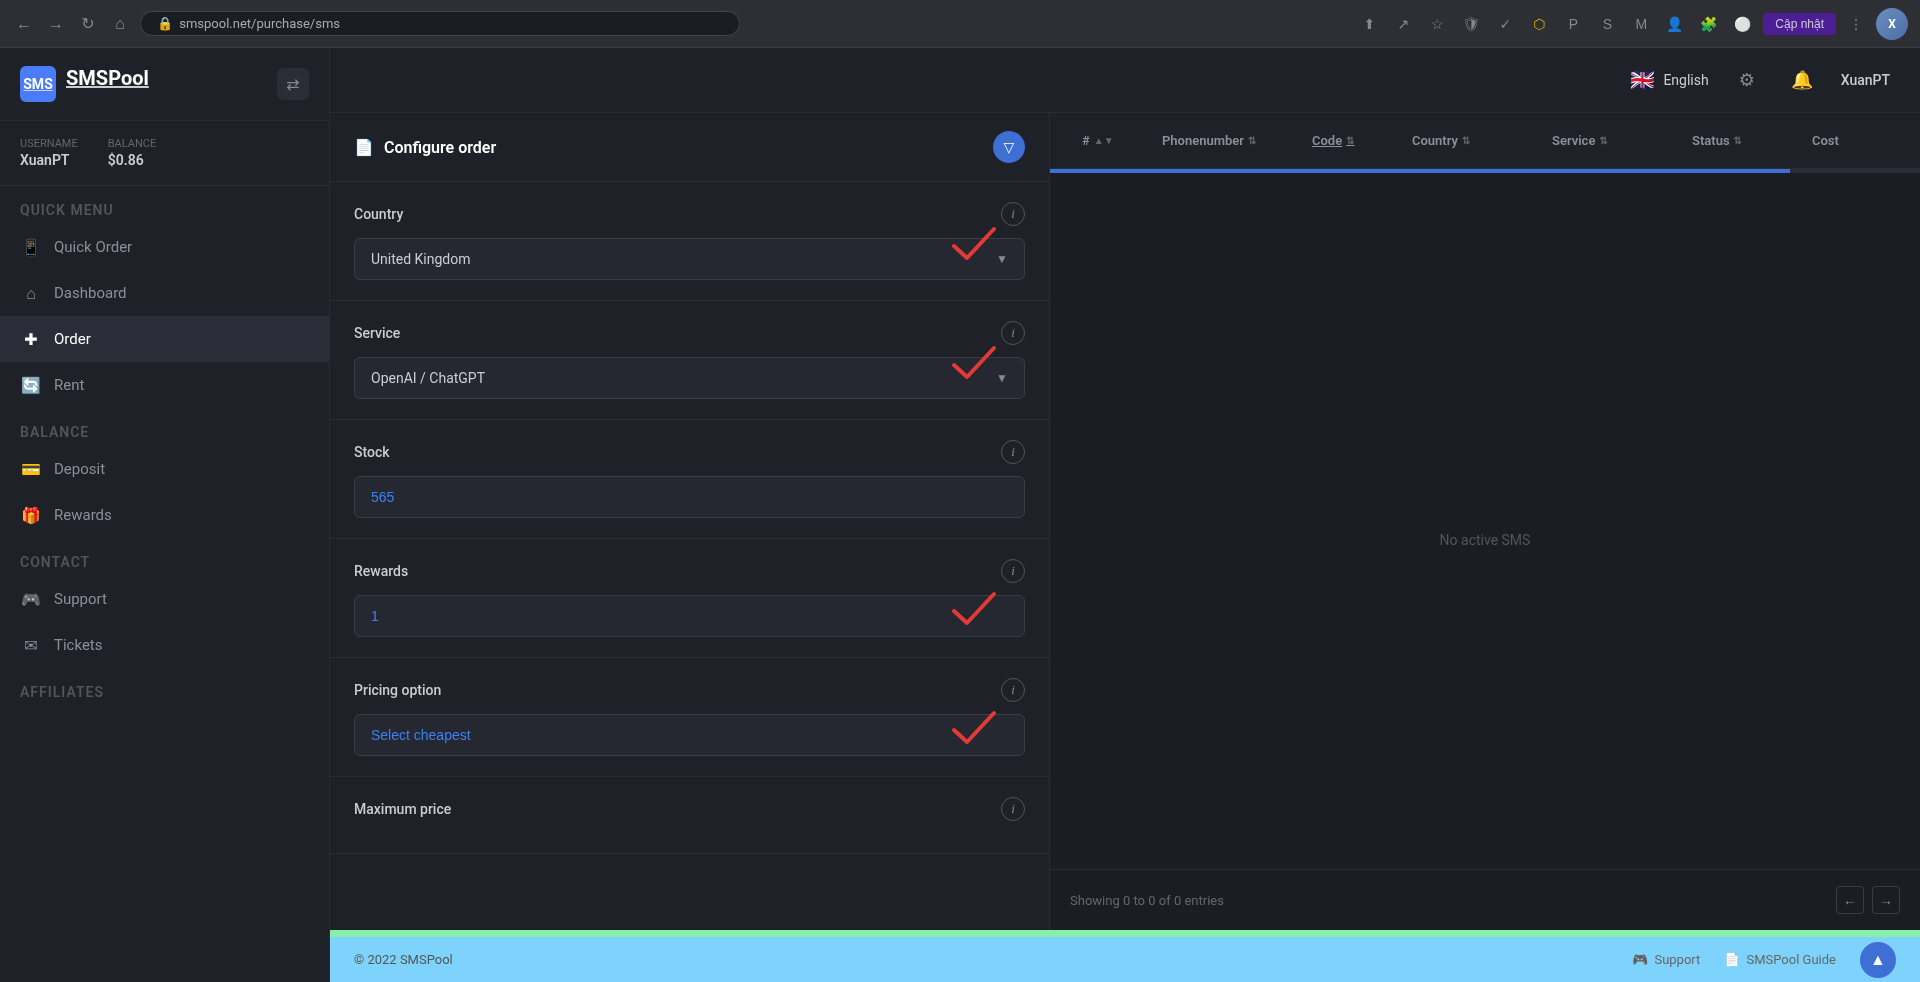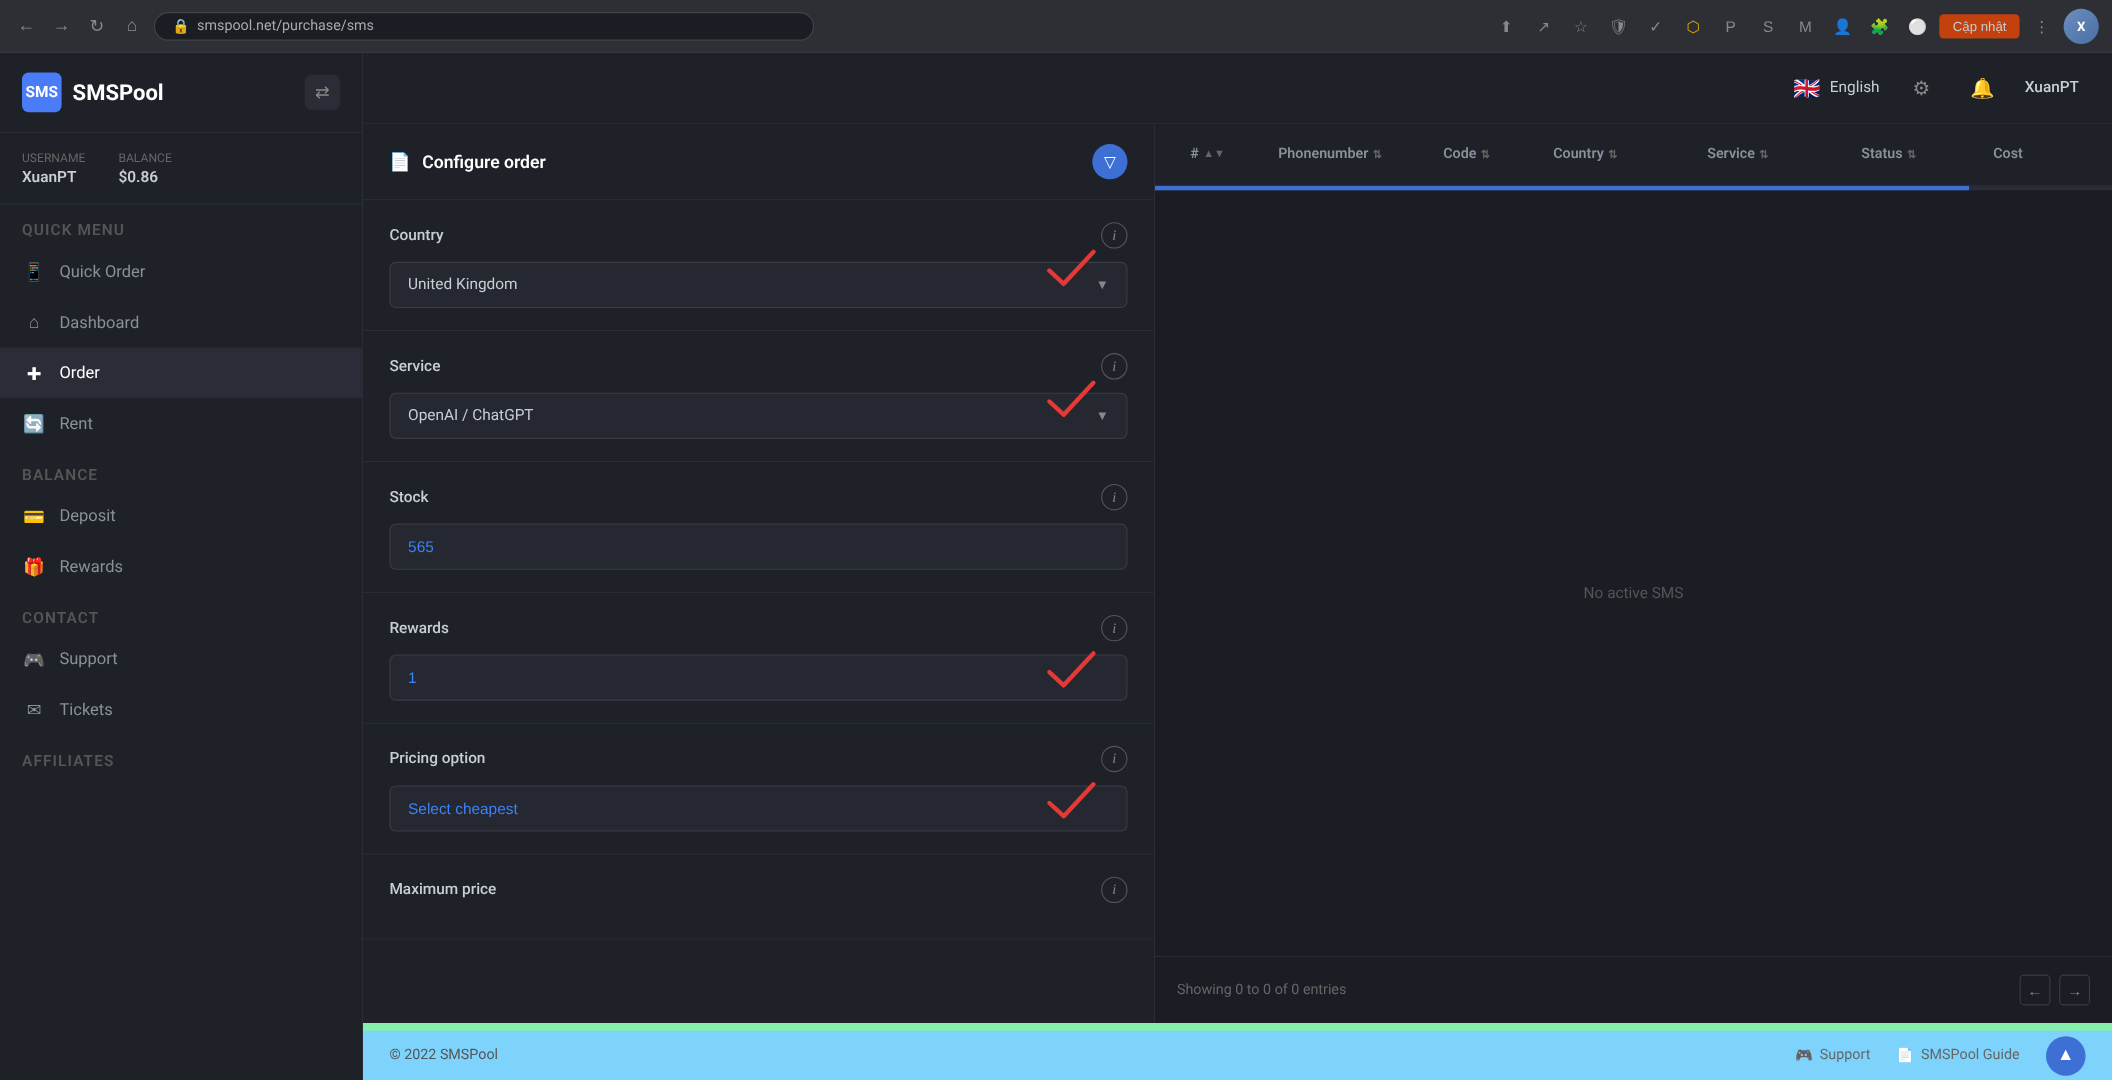--- a/index.html
+++ b/index.html
@@ -57,21 +57,21 @@
       width: 28px; height: 28px;
       border-radius: 50%;
       background: none;
       border: none;
       color: #888;
       font-size: 14px;
       cursor: pointer;
       display: flex; align-items: center; justify-content: center;
     }
     .update-btn {
-      background: #c2410c;
+      background: #4c1d95;
       border: none;
       color: #c9cdd4;
       font-size: 12px;
       padding: 4px 12px;
       border-radius: 4px;
       cursor: pointer;
     }
     .avatar-circle {
       width: 32px; height: 32px;
       border-radius: 50%;
@@ -99,22 +99,22 @@
     }
     .sidebar-header {
       display: flex;
       align-items: center;
       justify-content: space-between;
       padding: 18px 20px;
       border-bottom: 1px solid #2a2d35;
     }
     .logo-area {
       display: flex;
-      align-items: center;
       gap: 10px;
+      text-decoration: underline;
     }
     .logo-box {
       background: #4a7cf7;
       border-radius: 6px;
       width: 36px; height: 36px;
       display: flex; align-items: center; justify-content: center;
       font-size: 14px; font-weight: bold; color: white;
     }
     .logo-text {
       font-size: 20px; font-weight: 700; color: #fff;
@@ -345,21 +345,21 @@
       align-items: center;
       gap: 4px;
       font-size: 13px;
       color: #8a8f9a;
       font-weight: 600;
       cursor: pointer;
       padding: 0 12px;
     }
     .table-col:first-child { min-width: 80px; }
     .table-col.phonenumber { flex: 1; }
-    .table-col.code { min-width: 100px; }
+    .table-col.code { min-width: 100px; text-decoration: underline; }
     .table-col.country { min-width: 140px; }
     .table-col.service { min-width: 140px; }
     .table-col.status { min-width: 120px; }
     .table-col.cost { min-width: 100px; }
     .sort-icon { font-size: 10px; color: #666; }
 
     .table-body {
       flex: 1;
       display: flex;
       align-items: center;

